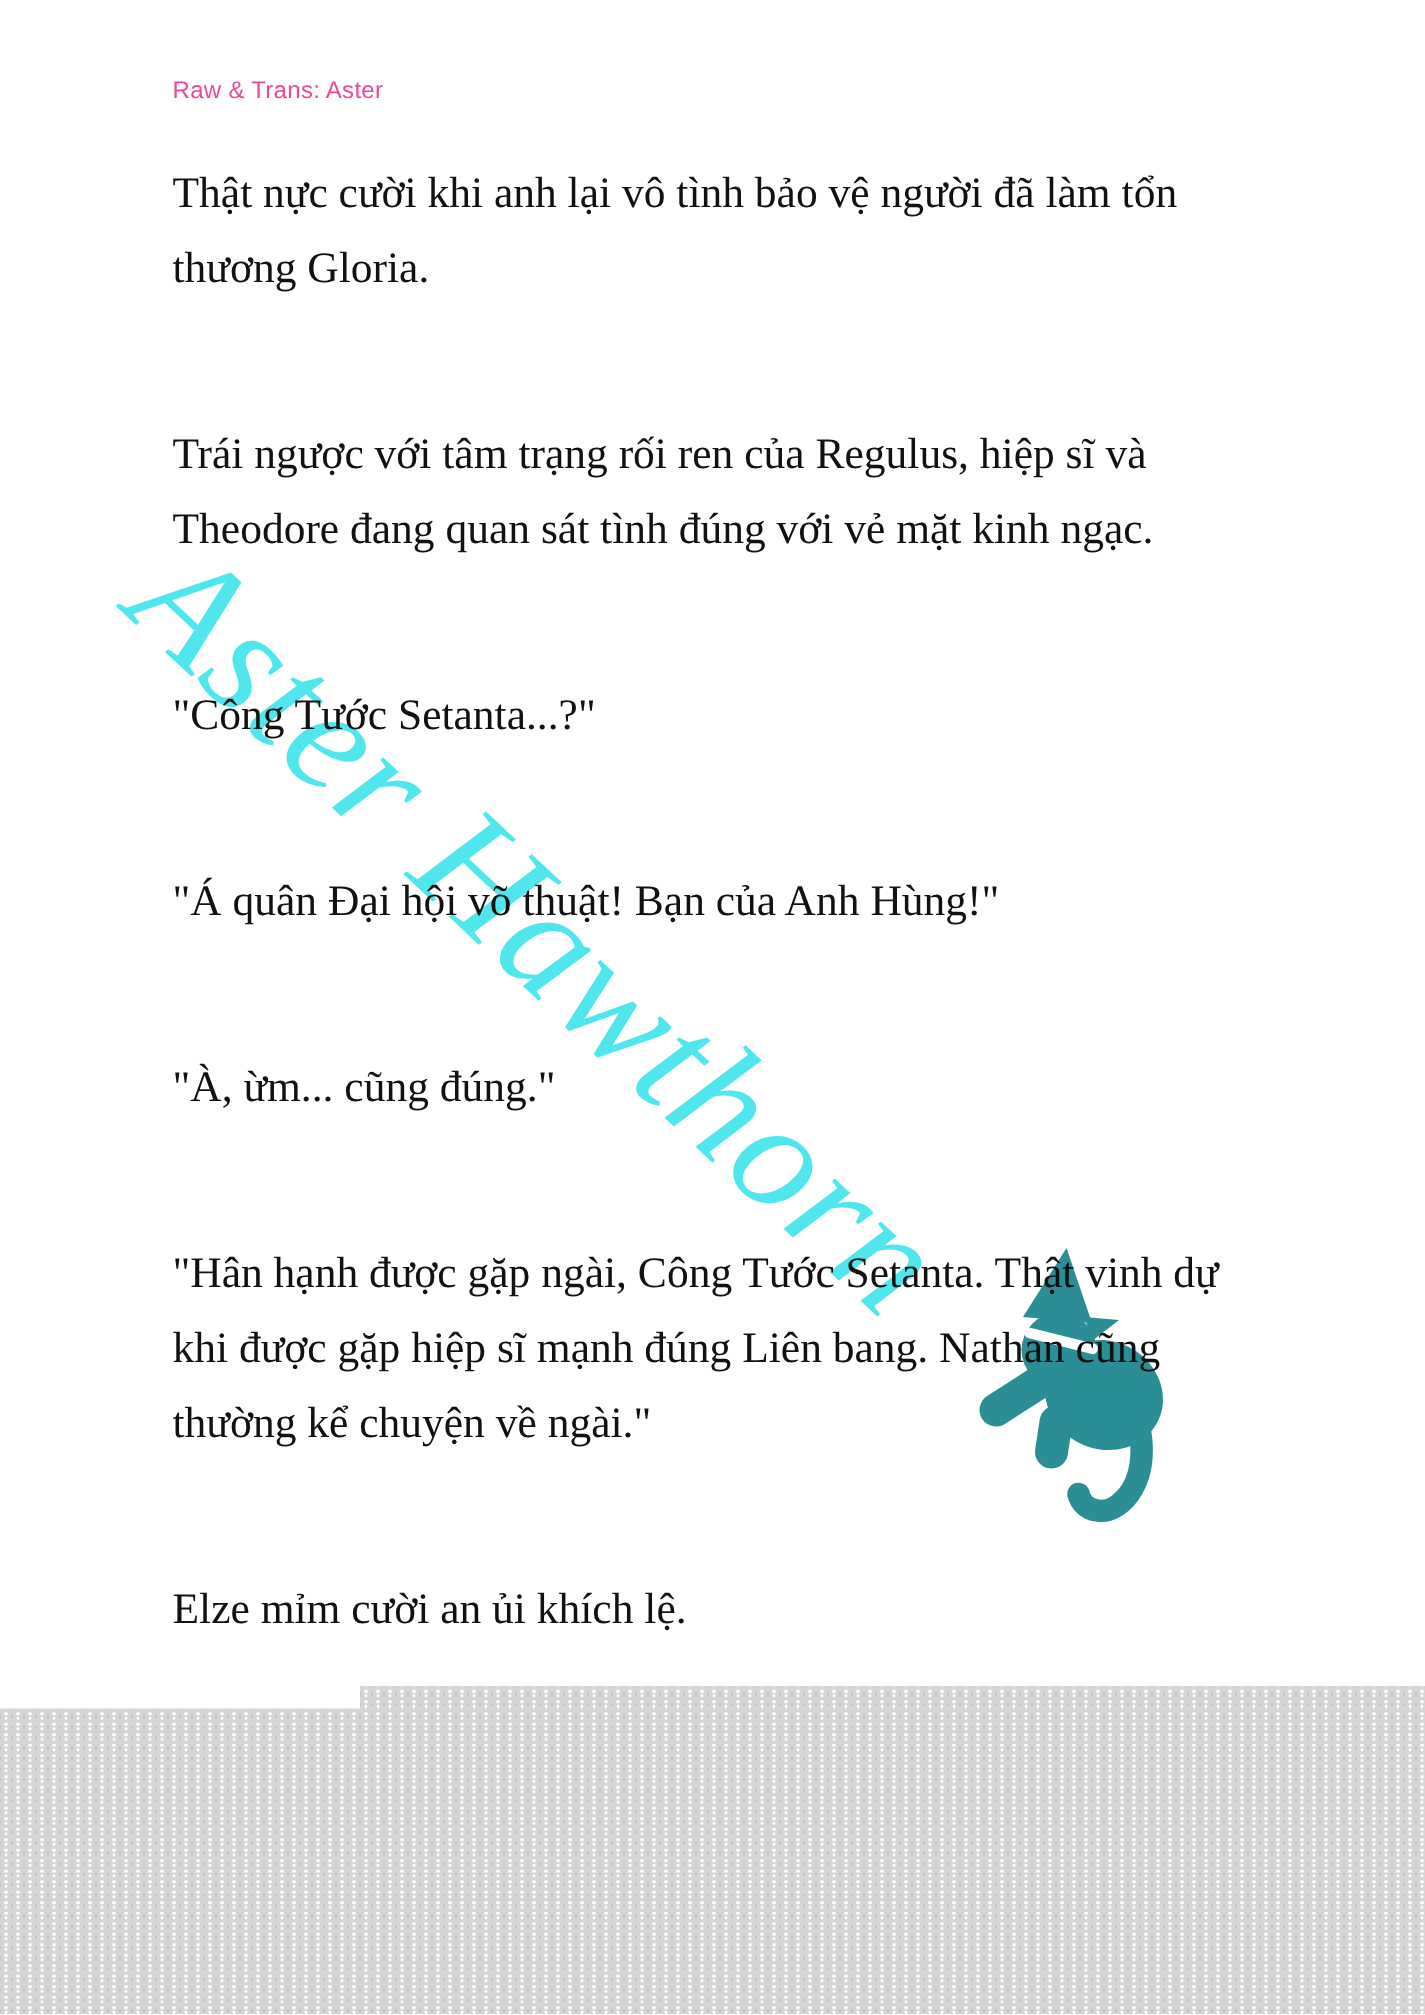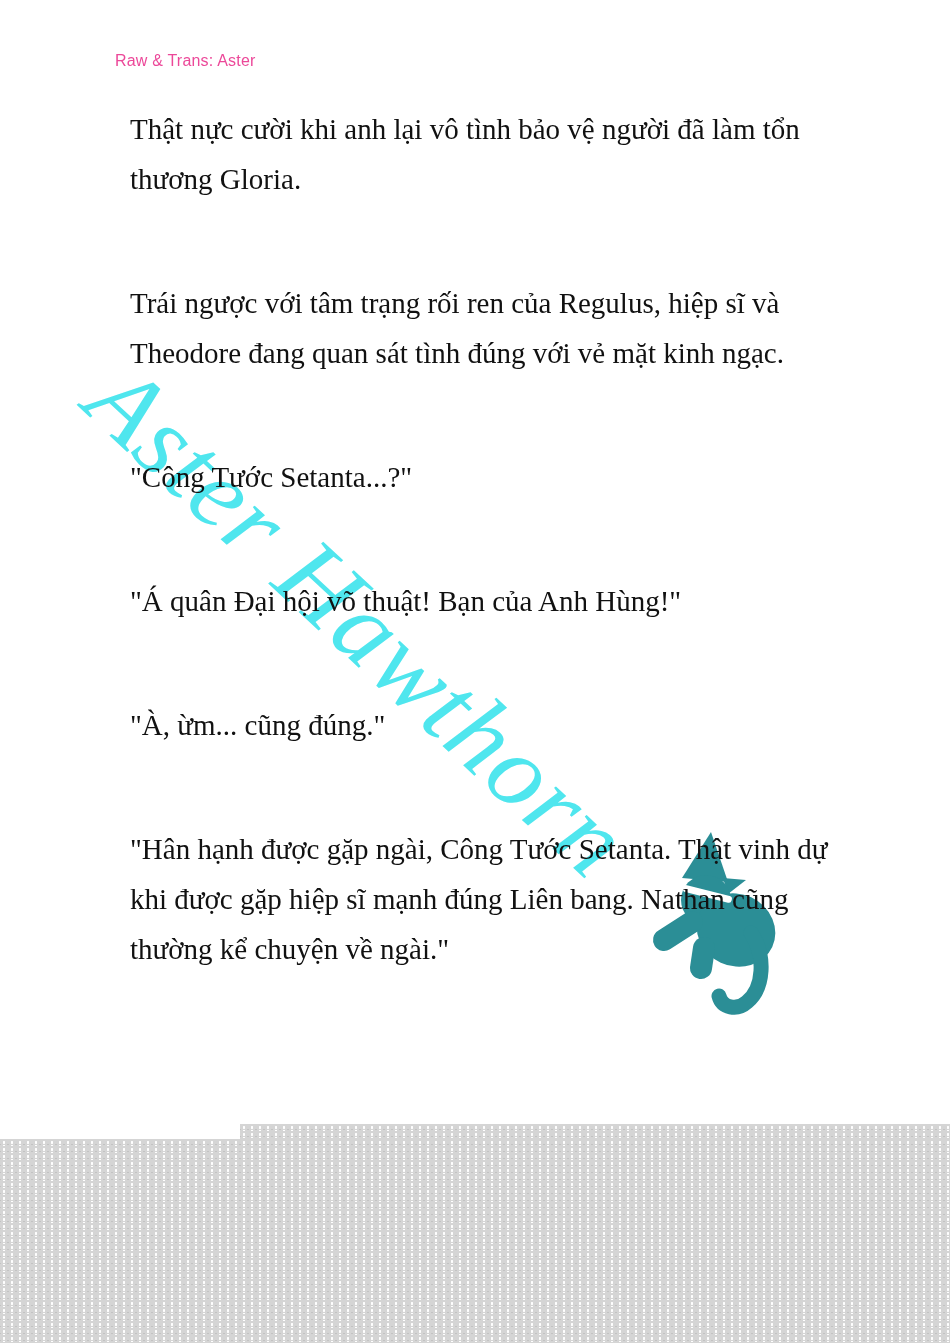--- a/index.html
+++ b/index.html
@@ -26,21 +26,21 @@
     transform-origin:0 0;
     white-space:nowrap;
     letter-spacing:2px;
     z-index:1;
   }
   .cat{
     position:absolute;left:648px;top:828px;
     z-index:2;
   }
   .doc{
-    position:absolute;left:130px;top:104px;width:740px;
+    position:absolute;left:115px;top:104px;width:740px;
     z-index:3;
   }
   .para{margin:0 0 74px 0;}
   .line{
     font-size:29px;line-height:50px;height:50px;
     white-space:nowrap;
   }
   .overlay-main{
     position:absolute;left:0;top:1139px;width:950px;height:204px;z-index:4;
   }
@@ -104,20 +104,21 @@
       <div class="line">"À, ừm... cũng đúng."</div>
     </div>
 
     <div class="para">
       <div class="line">"Hân hạnh được gặp ngài, Công Tước Setanta. Thật vinh dự</div>
       <div class="line">khi được gặp hiệp sĩ mạnh đúng Liên bang. Nathan cũng</div>
       <div class="line">thường kể chuyện về ngài."</div>
     </div>
 
     <div class="para">
+      <div class="line"><span>Elze mỉm </span><span>cười an ủi khích lệ.</span></div>
     </div>
 
   </div>
 
   <div class="overlay-step dotted"></div>
   <div class="overlay-main dotted"></div>
 
 </div>
 
 </body></html>

